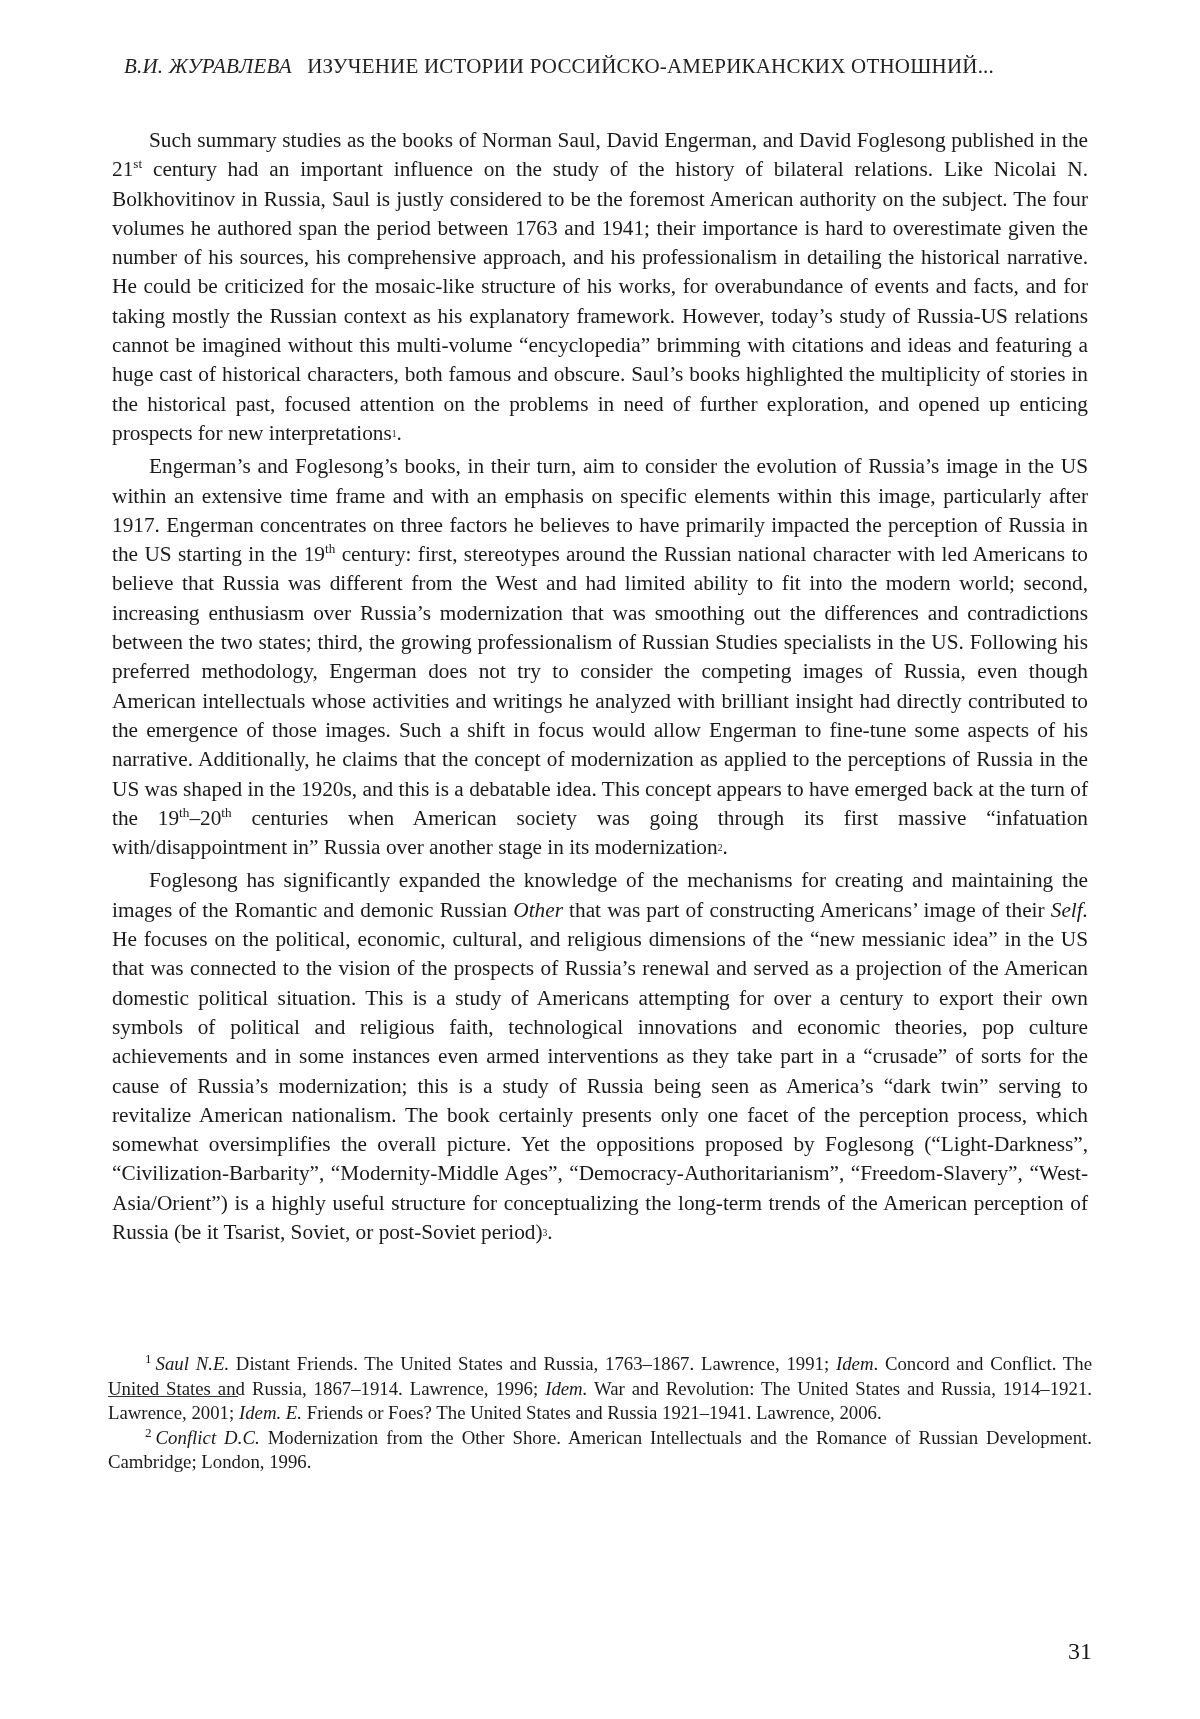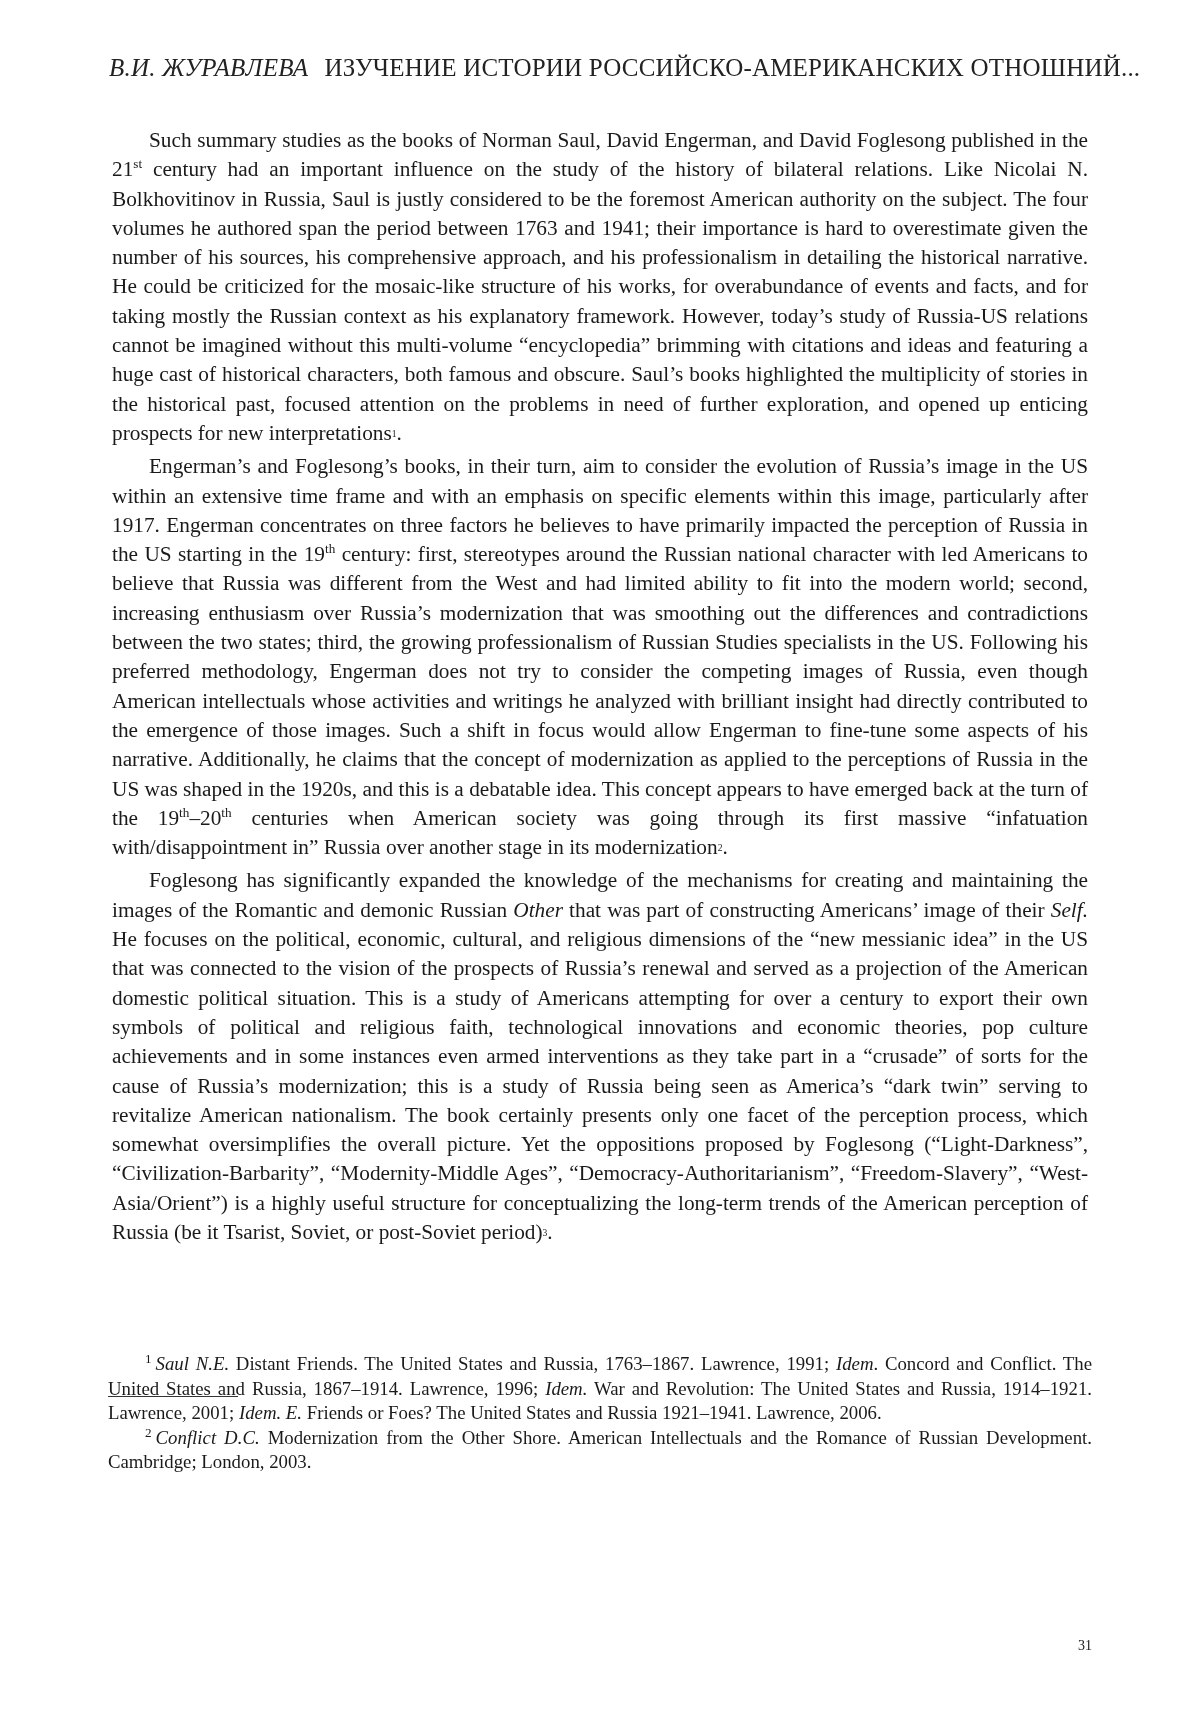--- a/index.html
+++ b/index.html
@@ -3,22 +3,22 @@
 <meta charset="utf-8">
 <style>
   html, body { margin: 0; padding: 0; background: #ffffff; }
   body {
     width: 1200px; height: 1719px; position: relative; overflow: hidden;
     font-family: "Liberation Serif", "DejaVu Serif", serif;
     color: #1a1a1a;
   }
   .page { position: absolute; left: 108px; top: 0; width: 984px; }
   .running-head {
-    position: absolute; top: 54px; left: 1px; width: 984px;
-    font-size: 25px; letter-spacing: 0.2px; white-space: nowrap;
+    position: absolute; top: 54px; left: 16px; width: 984px;
+    font-size: 21px; letter-spacing: 0.2px; white-space: nowrap;
     color: #222;
   }
   .running-head .author { font-style: italic; margin-right: 10px; }
   .body-text {
     position: absolute; top: 122px; left: 0; width: 984px;
     font-size: 21.3px; line-height: 29.3px; text-align: justify;
   }
   .body-text p { margin: 4px; text-indent: 37px; }
   sup { font-size: 0.62em; line-height: 0; vertical-align: 0.62em; }
   sup.fn { font-size: 0.45em; vertical-align: 0.35em; }
@@ -26,21 +26,21 @@
     position: absolute; top: 1396px; left: 0; width: 130px; height: 0;
     border-top: 1.5px solid #333;
   }
   .footnotes {
     position: absolute; top: 1352px; left: 0; width: 984px;
     font-size: 18.8px; line-height: 24.6px; text-align: justify;
   }
   .footnotes p { margin: 0; text-indent: 37px; }
   .footnotes sup { font-size: 0.7em; vertical-align: 0.55em; margin-right: 4px; }
   .page-number {
-    position: absolute; top: 1638px; right: 0; font-size: 14px;
+    position: absolute; top: 1638px; right: 0; font-size: 24px;
   }
   i { }
 </style>
 </head>
 <body>
 
 <div class="page">
   <div class="running-head">
     <span class="author">В.И. ЖУРАВЛЕВА</span>
     <span>ИЗУЧЕНИЕ ИСТОРИИ РОССИЙСКО-АМЕРИКАНСКИХ ОТНОШНИЙ...</span>
@@ -49,17 +49,17 @@
   <div class="body-text">
     <p><span>Such summary studies as the books of Norman Saul, David Engerman, and David Foglesong published in the 21</span><sup>st</sup><span> century had an important influence on the study of the history of bilateral relations. Like Nicolai N. Bolkhovitinov in Russia, Saul is justly considered to be the foremost American authority on the subject. The four volumes he authored span the period between 1763 and 1941; their importance is hard to overestimate given the number of his sources, his comprehensive approach, and his professionalism in detailing the historical narrative. He could be criticized for the mosaic-like structure of his works, for overabundance of events and facts, and for taking mostly the Russian context as his explanatory framework. However, today’s study of Russia-US relations cannot be imagined without this multi-volume “encyclopedia” brimming with citations and ideas and featuring a huge cast of historical characters, both famous and obscure. Saul’s books highlighted the multiplicity of stories in the historical past, focused attention on the problems in need of further exploration, and opened up enticing prospects for new interpretations</span><sup class="fn">1</sup><span>.</span></p>
     <p><span>Engerman’s and Foglesong’s books, in their turn, aim to consider the evolution of Russia’s image in the US within an extensive time frame and with an emphasis on specific elements within this image, particularly after 1917. Engerman concentrates on three factors he believes to have primarily impacted the perception of Russia in the US starting in the 19</span><sup>th</sup><span> century: first, stereotypes around the Russian national character with led Americans to believe that Russia was different from the West and had limited ability to fit into the modern world; second, increasing enthusiasm over Russia’s modernization that was smoothing out the differences and contradictions between the two states; third, the growing professionalism of Russian Studies specialists in the US. Following his preferred methodology, Engerman does not try to consider the competing images of Russia, even though American intellectuals whose activities and writings he analyzed with brilliant insight had directly contributed to the emergence of those images. Such a shift in focus would allow Engerman to fine-tune some aspects of his narrative. Additionally, he claims that the concept of modernization as applied to the perceptions of Russia in the US was shaped in the 1920s, and this is a debatable idea. This concept appears to have emerged back at the turn of the 19</span><sup>th</sup><span>–20</span><sup>th</sup><span> centuries when American society was going through its first massive “infatuation with/disappointment in” Russia over another stage in its modernization</span><sup class="fn">2</sup><span>.</span></p>
     <p><span>Foglesong has significantly expanded the knowledge of the mechanisms for creating and maintaining the images of the Romantic and demonic Russian </span><i>Other</i><span> that was part of constructing Americans’ image of their </span><i>Self.</i><span> He focuses on the political, economic, cultural, and religious dimensions of the “new messianic idea” in the US that was connected to the vision of the prospects of Russia’s renewal and served as a projection of the American domestic political situation. This is a study of Americans attempting for over a century to export their own symbols of political and religious faith, technological innovations and economic theories, pop culture achievements and in some instances even armed interventions as they take part in a “crusade” of sorts for the cause of Russia’s modernization; this is a study of Russia being seen as America’s “dark twin” serving to revitalize American nationalism. The book certainly presents only one facet of the perception process, which somewhat oversimplifies the overall picture. Yet the oppositions proposed by Foglesong (“Light-Darkness”, “Civilization-Barbarity”, “Modernity-Middle Ages”, “Democracy-Authoritarianism”, “Freedom-Slavery”, “West-Asia/Orient”) is a highly useful structure for conceptualizing the long-term trends of the American perception of Russia (be it Tsarist, Soviet, or post-Soviet period)</span><sup class="fn">3</sup><span>.</span></p>
   </div>
 
   <div class="rule"></div>
 
   <div class="footnotes">
     <p><sup>1</sup><span><i>Saul N.E.</i><span> Distant Friends. The United States and Russia, 1763–1867. Lawrence, 1991; </span><i>Idem</i><span>. Concord and Conflict. The United States and Russia, 1867–1914. Lawrence, 1996; </span><i>Idem.</i><span> War and Revolution: The United States and Russia, 1914–1921. Lawrence, 2001; </span><i>Idem. E.</i><span> Friends or Foes? The United States and Russia 1921–1941. Lawrence, 2006.</span></span></p>
-    <p><sup>2</sup><span><i>Conflict D.C.</i><span> Modernization from the Other Shore. American Intellectuals and the Romance of Russian Development. Cambridge; London, 2003.</span></span></p>
+    <p><sup>2</sup><span><i>Conflict D.C.</i><span> Modernization from the Other Shore. American Intellectuals and the Romance of Russian Development. Cambridge; London, 1996.</span></span></p>
   </div>
 
   <div class="page-number">31</div>
 </div>
 
 </body></html>

